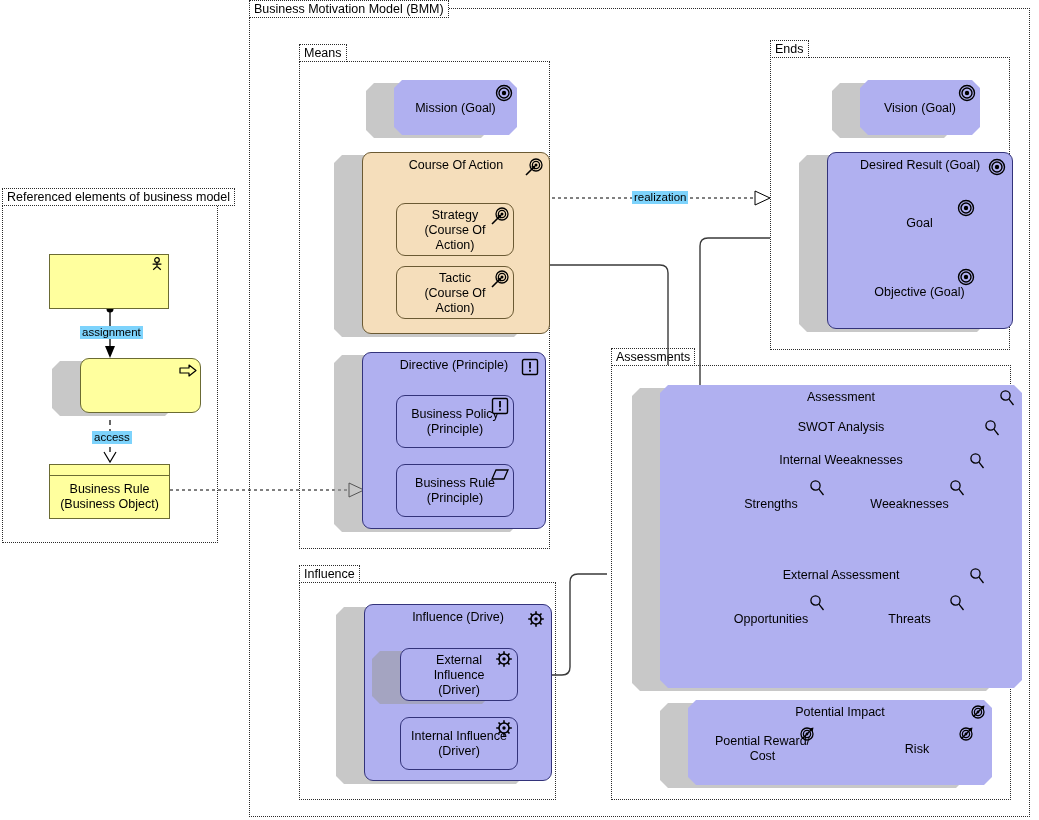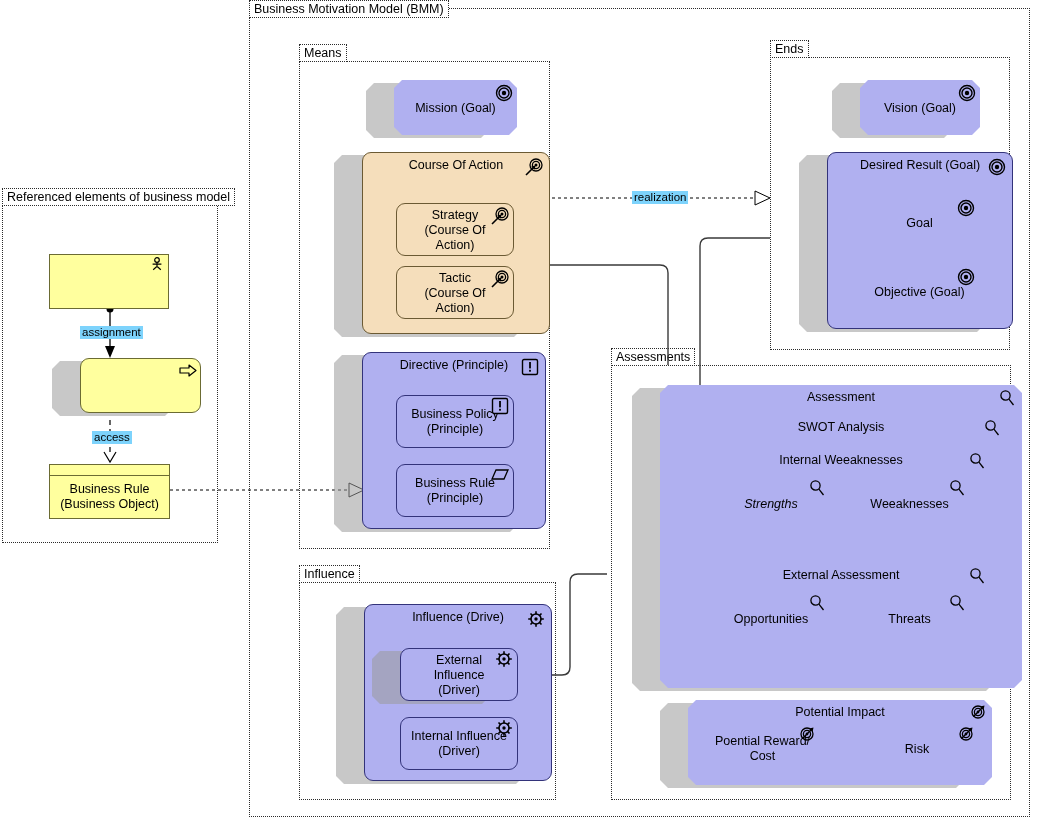--- a/index.html
+++ b/index.html
@@ -328,21 +328,21 @@
       <span class="icon" style="right:6px;top:4px;">
         <svg viewBox="0 0 18 18">
             <circle cx="7.5" cy="6.5" r="4.6" fill="none" stroke="#000" stroke-width="1.3"></circle>
             <path d="M10.9 10.2 L15.5 16" stroke="#000" stroke-width="1.3" fill="none"></path>
           </svg>
       </span>
     </div>
   </div>
 
   <div class="octwrap" style="left:681px;top:477px;width:118px;height:53px;">
-    <div class="face el motiv oct" style="position:absolute;font-style:italic;">
+    <div class="face el motiv oct" style="position:absolute;">
       <div class="lbl ctr">Strengths</div>
       <span class="icon" style="right:4px;top:2px;">
         <svg viewBox="0 0 18 18">
             <circle cx="7.5" cy="6.5" r="4.6" fill="none" stroke="#000" stroke-width="1.3"></circle>
             <path d="M10.9 10.2 L15.5 16" stroke="#000" stroke-width="1.3" fill="none"></path>
           </svg>
       </span>
     </div>
   </div>
 

